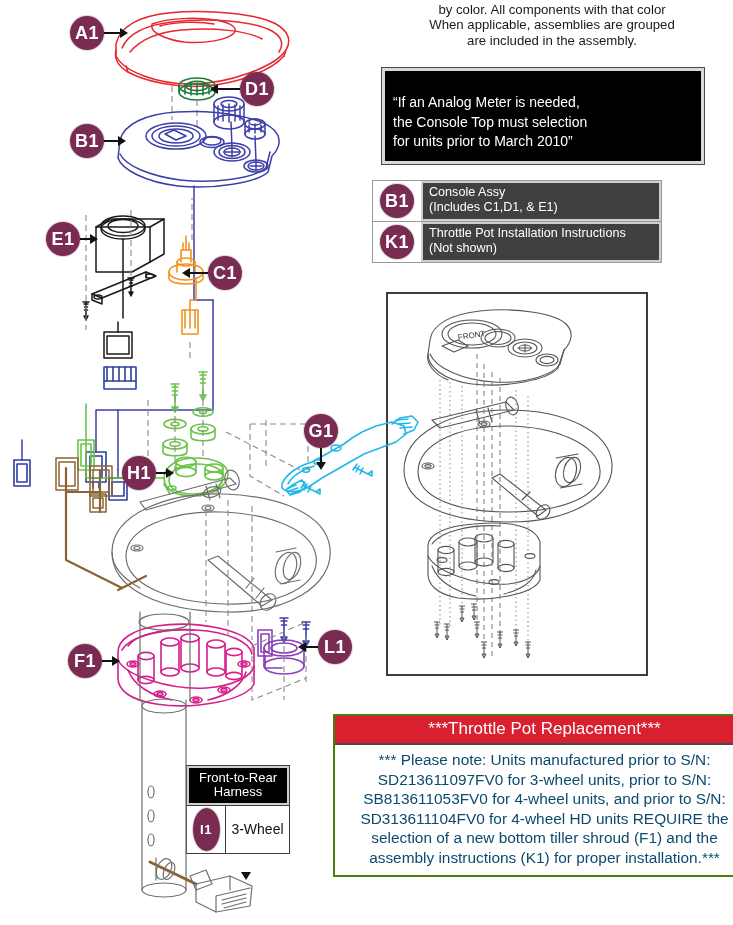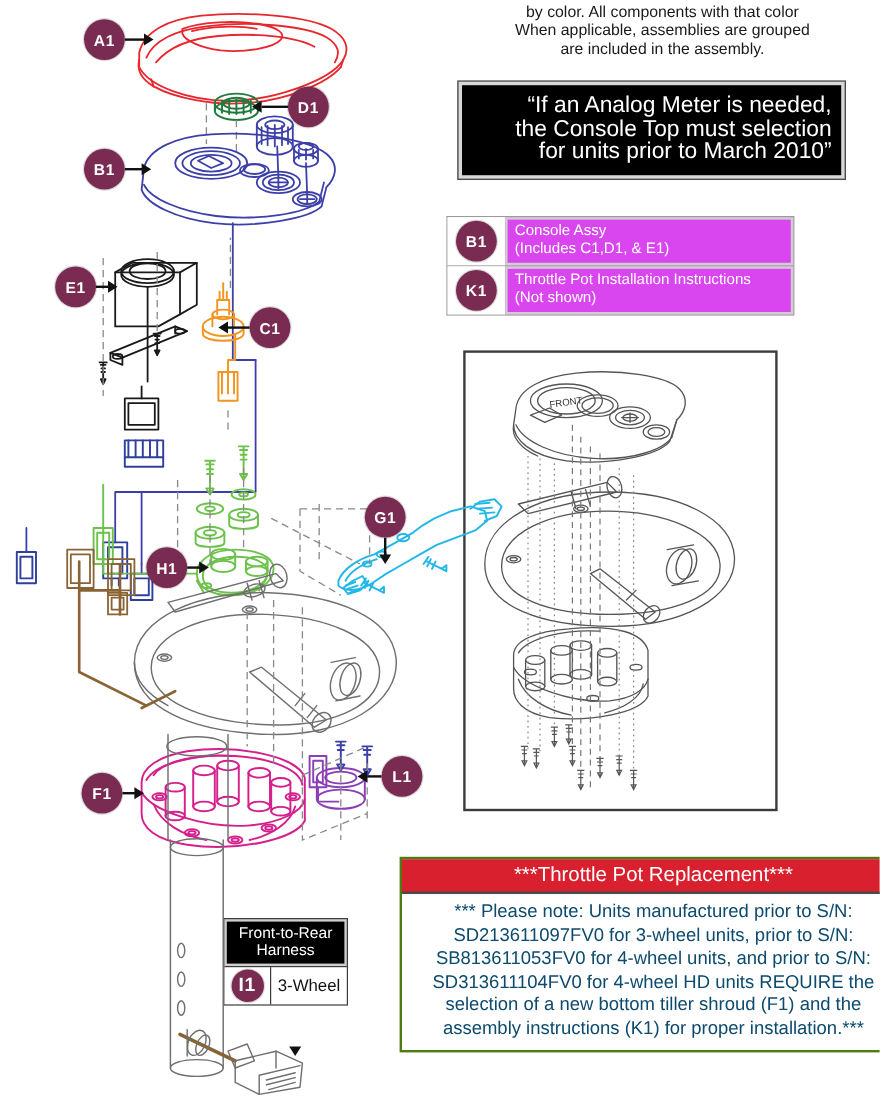--- a/index.html
+++ b/index.html
@@ -16,27 +16,27 @@
   #root{position:absolute;left:0;top:0;width:733px;height:925px;}
 
   
   .badge{
     position:absolute;
     width:34px;height:34px;
     border-radius:50%;
     background:#7a2b52;
     color:#fff;
     font-weight:bold;
-    font-size:13px;
+    font-size:18px;
     display:flex;align-items:center;justify-content:center;
     letter-spacing:.5px;
     box-shadow:0 0 0 1px rgba(0,0,0,.15);
     z-index:20;
   }
-  .badge.sm{width:27px;height:27px;font-size:16px;}
+  .badge.sm{width:27px;height:43px;font-size:13px;}
 
   
   .leader{position:absolute;background:#111;height:2px;z-index:19;}
   .leader-v{position:absolute;background:#111;width:2px;z-index:19;}
   .arrow-r{
     position:absolute;width:0;height:0;z-index:19;
     border-top:5px solid transparent;border-bottom:5px solid transparent;
     border-left:8px solid #111;
   }
   .arrow-l{
@@ -55,41 +55,41 @@
     position:absolute;left:376px;top:2px;width:352px;
     text-align:center;font-size:13.2px;line-height:15.4px;color:#1a1a1a;
   }
 
   
   #analog-box{
     position:absolute;left:382px;top:68px;width:300px;
     background:#000;color:#fff;
     border:3px solid #d8d8d8;
     outline:1px solid #4a4a4a;
-    padding:7px 8px 9px;
-    text-align:right;
-    font-size:19px;line-height:19.5px;
+    padding:22px 8px 9px;
+    text-align:left;
+    font-size:14px;line-height:19.5px;
   }
 
   
   #legend{
     position:absolute;left:372px;top:180px;width:288px;
     border:1px solid #9a9a9a;
     background:#fff;
   }
   #legend .lrow{display:flex;align-items:stretch;border-bottom:1px solid #9a9a9a;}
   #legend .lrow:last-child{border-bottom:none;}
   #legend .lkey{
     width:48px;flex:0 0 48px;background:#fff;
     display:flex;align-items:center;justify-content:center;
     padding:3px 0;
   }
   #legend .lkey .badge{position:static;}
   #legend .ltxt{
-    flex:1;background:#d946ef;color:#fff;
+    flex:1;background:#404040;color:#fff;
     border:2px solid #cfcfcf;
     padding:2px 17px 3px 6px;
     font-size:12.6px;line-height:14.6px;
   }
 
   
   #inset{
     position:absolute;left:386px;top:292px;width:258px;height:380px;
     border:2.5px solid #3b3b3b;background:#fff;overflow:hidden;
   }

